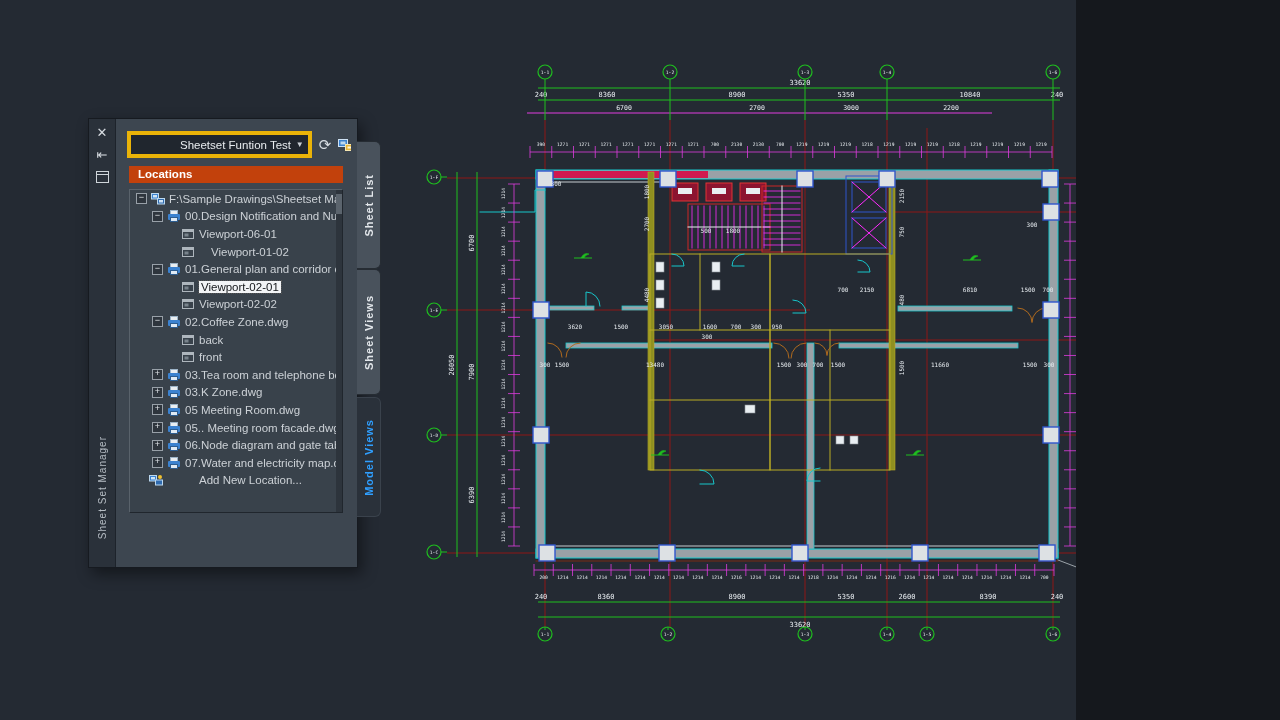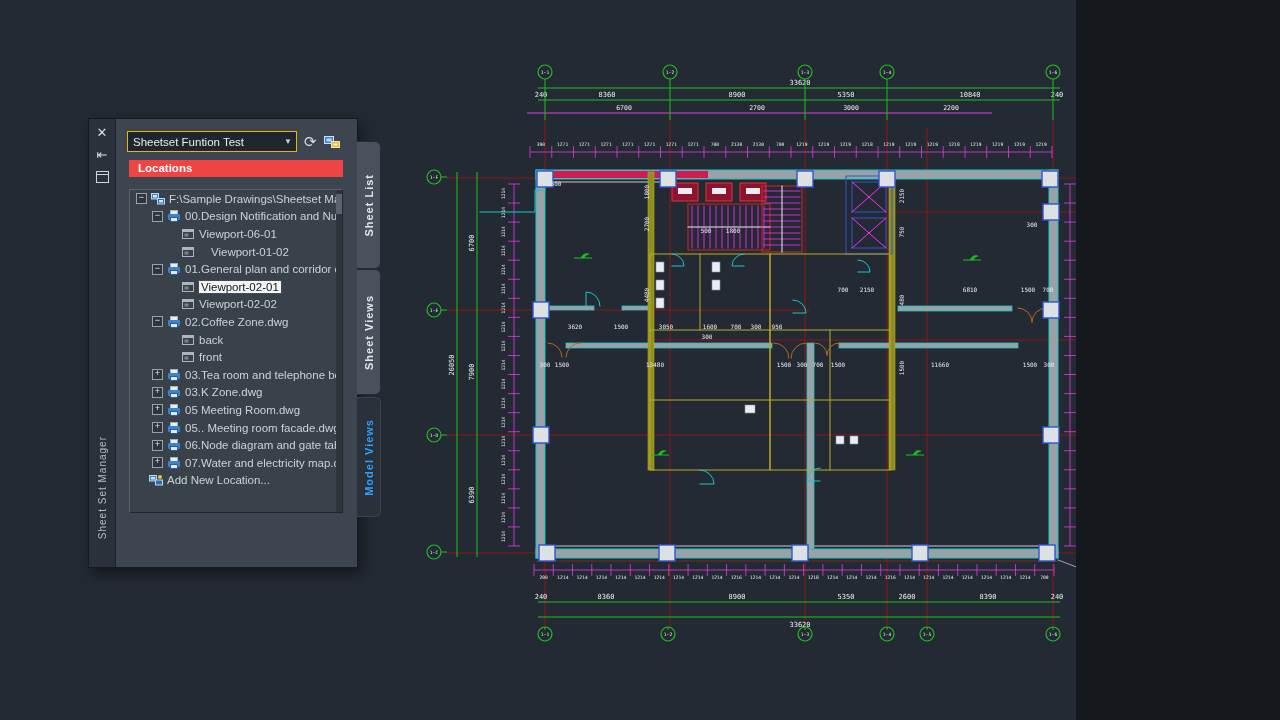--- a/index.html
+++ b/index.html
@@ -13,26 +13,26 @@
   .titlebar{position:absolute;left:0;top:0;width:26px;height:100%;background:#2a313a;
             display:flex;flex-direction:column;align-items:center;border-right:1px solid #1d232b;}
   .tb-btn{width:16px;height:16px;margin-top:6px;color:#d7dce1;font-size:13px;line-height:16px;
           text-align:center;cursor:default;}
   .tb-mini{width:11px;height:10px;border:1px solid #cfd5da;margin-top:8px;position:relative;}
   .tb-mini:before{content:"";position:absolute;left:0;top:2px;width:100%;height:1px;background:#cfd5da;}
   .vtitle{margin-top:auto;margin-bottom:28px;color:#b7bec5;font-size:10px;
           writing-mode:vertical-rl;transform:rotate(180deg);letter-spacing:1px;}
   .body{position:absolute;left:26px;top:0;right:0;bottom:0;}
   .toolrow{display:flex;align-items:center;padding:12px 6px 6px 12px;gap:7px;}
-  .combo{width:168px;height:19px;background:#20262e;border:1px solid #eab308;display:flex;
-         align-items:center;color:#e8ecef;font-size:11.5px;}
+  .combo{width:168px;height:19px;background:#20262e;border:4px solid #eab308;display:flex;
+         align-items:center;color:#e8ecef;font-size:11.5px;padding-left:44px;}
   .combo-text{flex:1;padding-left:5px;white-space:nowrap;overflow:hidden;}
   .combo-arrow{width:16px;text-align:center;color:#c9cfd5;font-size:8px;}
   .icn{color:#d8dde2;font-size:15px;line-height:16px;}
-  .locband{margin:2px 14px 0 14px;height:17px;background:#ef4444;color:#fff;
+  .locband{margin:2px 14px 0 14px;height:17px;background:#c2410c;color:#fff;
            font-size:11.5px;font-weight:bold;line-height:17px;padding-left:9px;}
   .treebox{position:absolute;left:14px;right:14px;top:70px;bottom:54px;background:#39424b;
            border:1px solid #20262d;border-top-color:#59626b;border-left-color:#59626b;overflow:hidden;}
   .scroll{position:absolute;right:0;top:0;width:6px;height:100%;background:#2d343c;}
   .thumb{position:absolute;right:0;top:4px;width:6px;height:20px;background:#5b646d;}
   .trow{display:flex;align-items:center;height:17.6px;white-space:nowrap;color:#ccd1d6;font-size:11.5px;}
   .exp{width:9px;height:9px;flex:0 0 9px;border:1px solid #98a0a8;background:#2e353d;color:#dfe3e7;
        font-size:9px;line-height:7px;text-align:center;margin-right:4px;}
   .tico{flex:0 0 14px;width:14px;height:12px;margin-right:4px;}
   .tlabel{overflow:hidden;text-overflow:clip;}
@@ -682,21 +682,21 @@
             </div>
             <div class="trow" style="padding-left: 22px;">
               <span class="exp">+</span>
               <span class="tico"><svg width="14" height="12">
                   <rect x="3.5" y="0.5" width="7" height="4" fill="#e9eef2" stroke="#9db4c8"></rect>
                   <rect x="1" y="4" width="12" height="6" rx="1" fill="#3b82d0"></rect>
                   <rect x="3.5" y="7.5" width="7" height="4" fill="#dfeaf4" stroke="#2d5d90"></rect>
                 </svg></span>
               <span class="tlabel">07.Water and electricity map.d</span>
             </div>
-            <div class="trow" style="padding-left: 19px;">
+            <div class="trow" style="padding-left: 19px; gap: 32px;">
               <span class="tico"><svg width="14" height="12">
                   <rect x="0.5" y="1.5" width="7" height="5.5" fill="#3b82d0" stroke="#bcd8ef"></rect>
                   <rect x="2" y="3" width="4" height="2.5" fill="#cfe4f5"></rect>
                   <rect x="6.5" y="6" width="7" height="5" fill="#2f6bb0" stroke="#bcd8ef"></rect>
                   <circle cx="11" cy="3" r="2" fill="#f0c030"></circle>
                 </svg></span>
               <span class="tlabel">Add New Location...</span>
             </div>
           </div>
         <div class="scroll">

